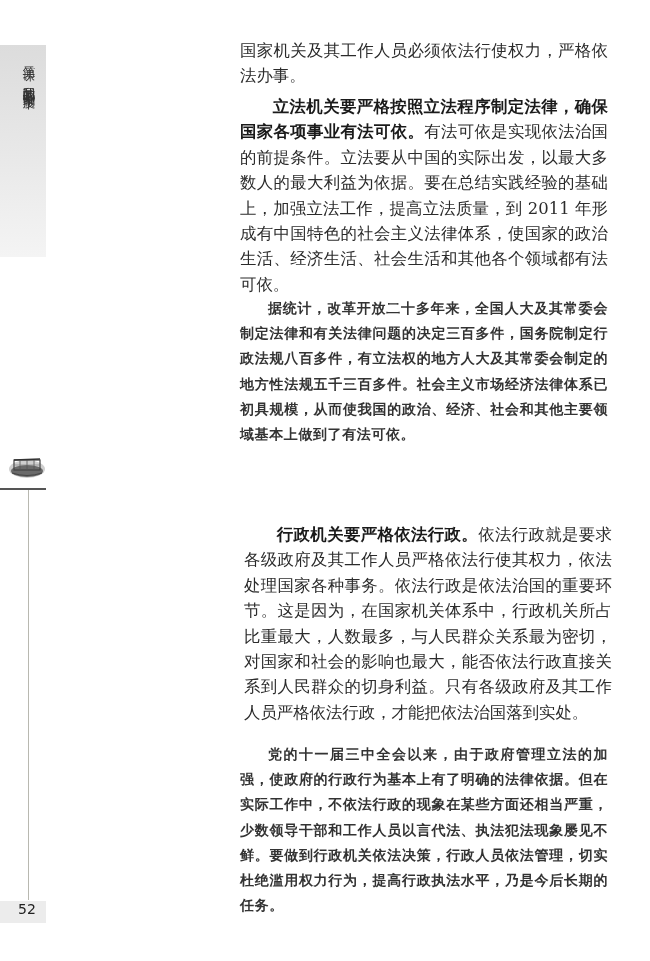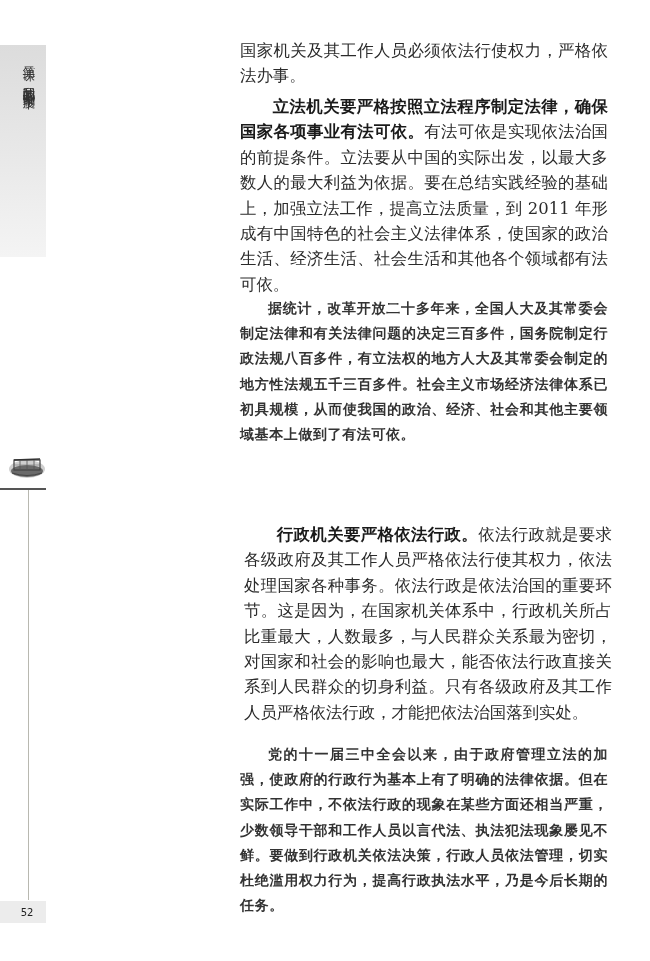--- a/index.html
+++ b/index.html
@@ -66,24 +66,23 @@
       background: #b8b8b0;
     }
     .page-number-box {
       position: absolute;
       left: 0;
       top: 901px;
       width: 46px;
       height: 22px;
       background: #ececec;
       display: flex;
-      align-items: center;
       justify-content: center;
       font-family: "DejaVu Sans", "Liberation Sans", sans-serif;
-      font-size: 10px;
+      font-size: 14px;
       color: #222;
       padding-left: 8px;
       box-sizing: border-box;
     }
 
     
     .content {
       position: absolute;
       left: 240px;
       top: 34px;

